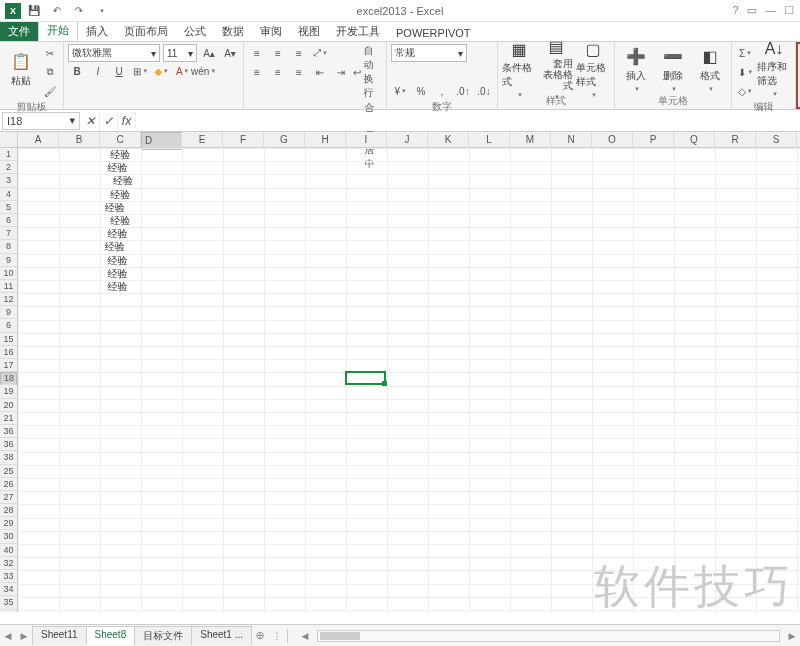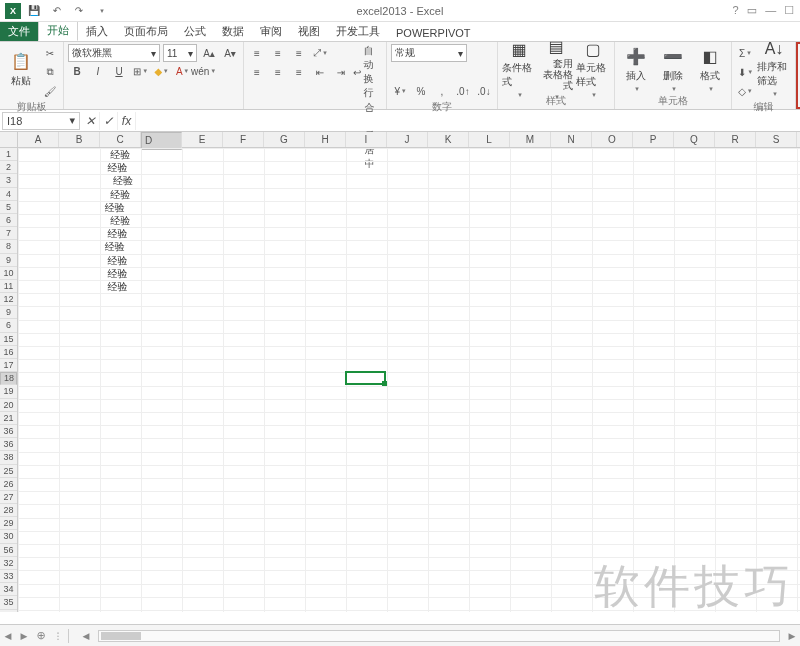--- a/index.html
+++ b/index.html
@@ -317,21 +317,21 @@
         <div class="rh">21</div>
         <div class="rh">36</div>
         <div class="rh">36</div>
         <div class="rh">38</div>
         <div class="rh">25</div>
         <div class="rh">26</div>
         <div class="rh">27</div>
         <div class="rh">28</div>
         <div class="rh">29</div>
         <div class="rh">30</div>
-        <div class="rh">56</div>
+        <div class="rh">40</div>
         <div class="rh">32</div>
         <div class="rh">33</div>
         <div class="rh">34</div>
         <div class="rh">35</div>
       </div>
     <div class="cells" id="cells">
 
     <div class="gridlines-v" style="left: 0px;"></div>
         <div class="gridlines-v" style="left: 41px;"></div>
         <div class="gridlines-v" style="left: 82px;"></div>
@@ -402,20 +402,26 @@
         <div class="active-cell" id="activecell" style="left: 327px; top: 223.4px; width: 41px; height: 13.2px;"></div>
       </div>
   </div>
 </div>
 
 <div class="watermark">软件技巧</div>
 
 <div class="sheetbar">
   <div class="navbtn">◀</div>
   <div class="navbtn">▶</div>
+  <div id="sheettabs" style="display:flex">
+      <div class="sheettab">Sheet11</div>
+      <div class="sheettab active">Sheet8</div>
+      <div class="sheettab">目标文件</div>
+      <div class="sheettab">Sheet1 ...</div>
+    </div>
   <div class="addsheet">⊕</div>
   <div class="navbtn">⋮</div>
   <div style="width:8px;border-left:1px solid #ccc;height:14px;margin:0 2px"></div>
   <div class="navbtn">◀</div>
   <div class="hscroll">
       <div class="thumb"></div>
     </div>
   <div class="navbtn">▶</div>
 </div>
 

